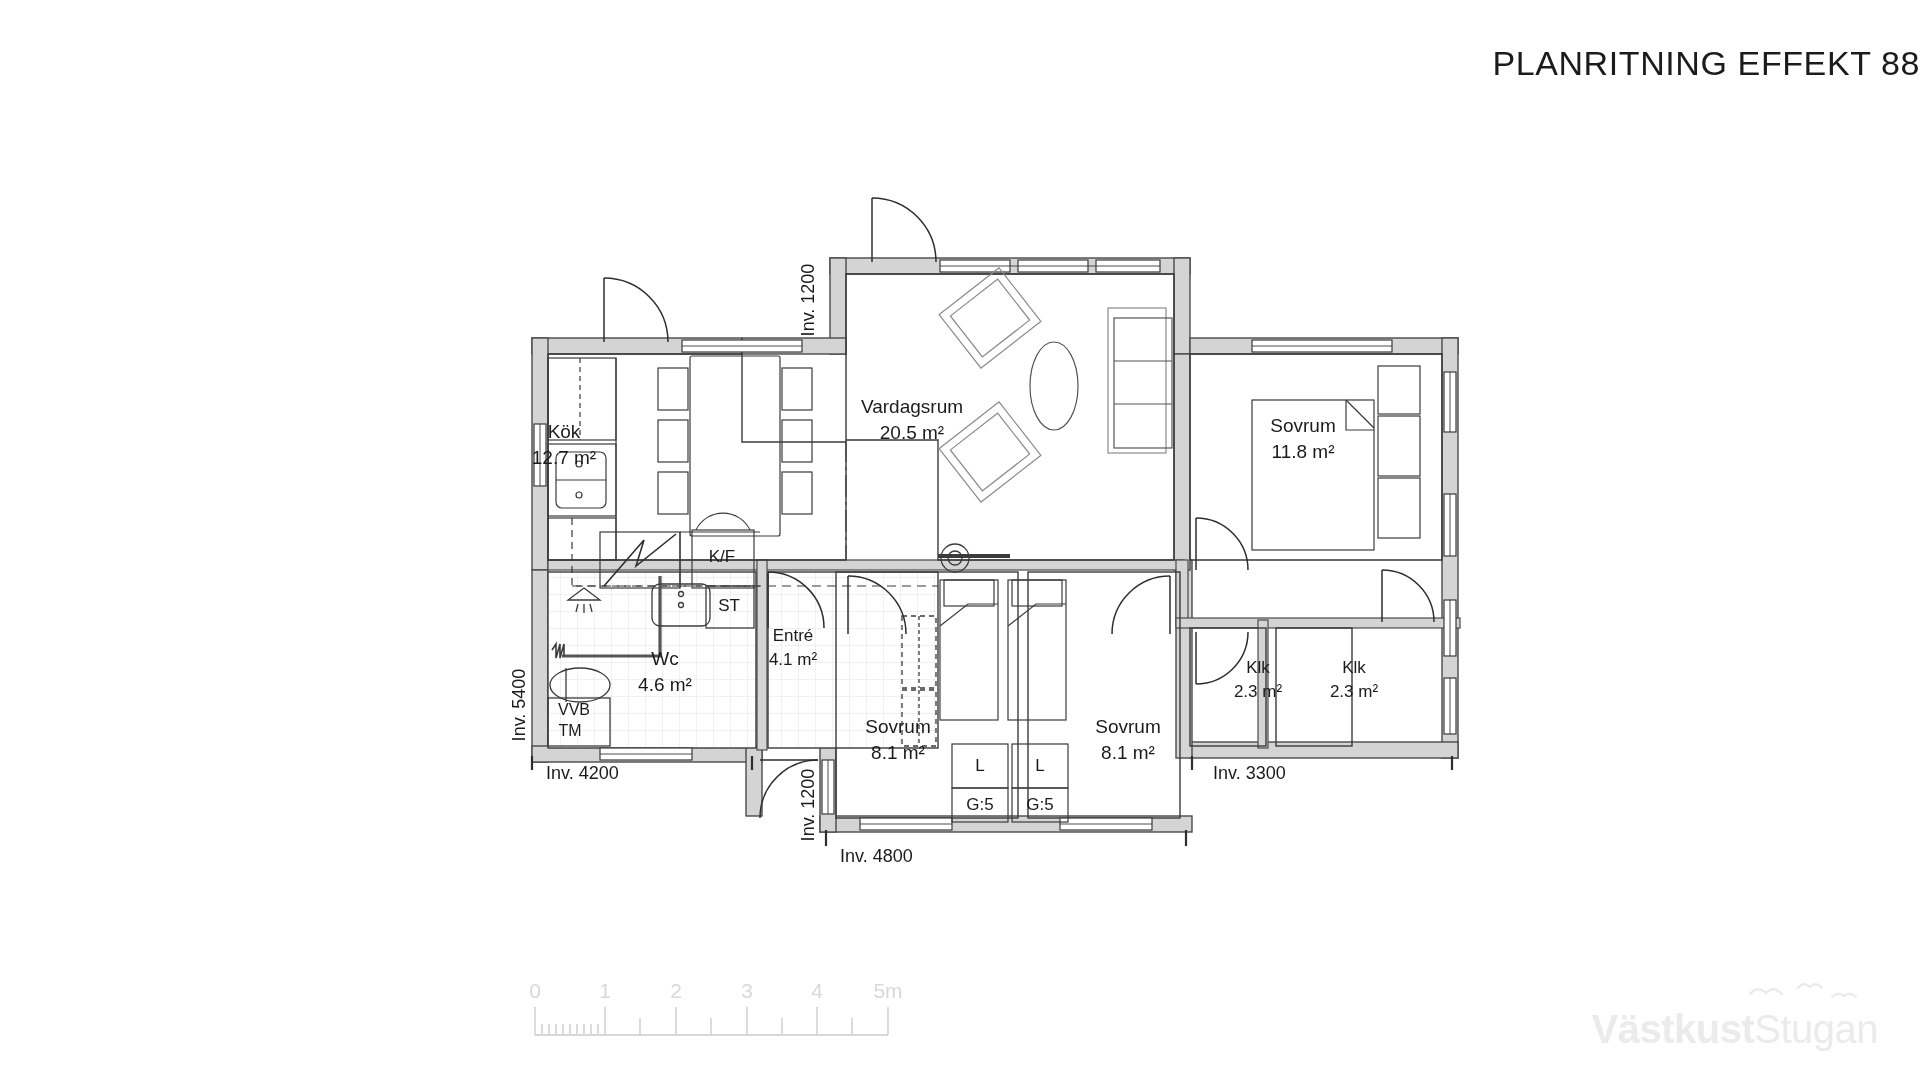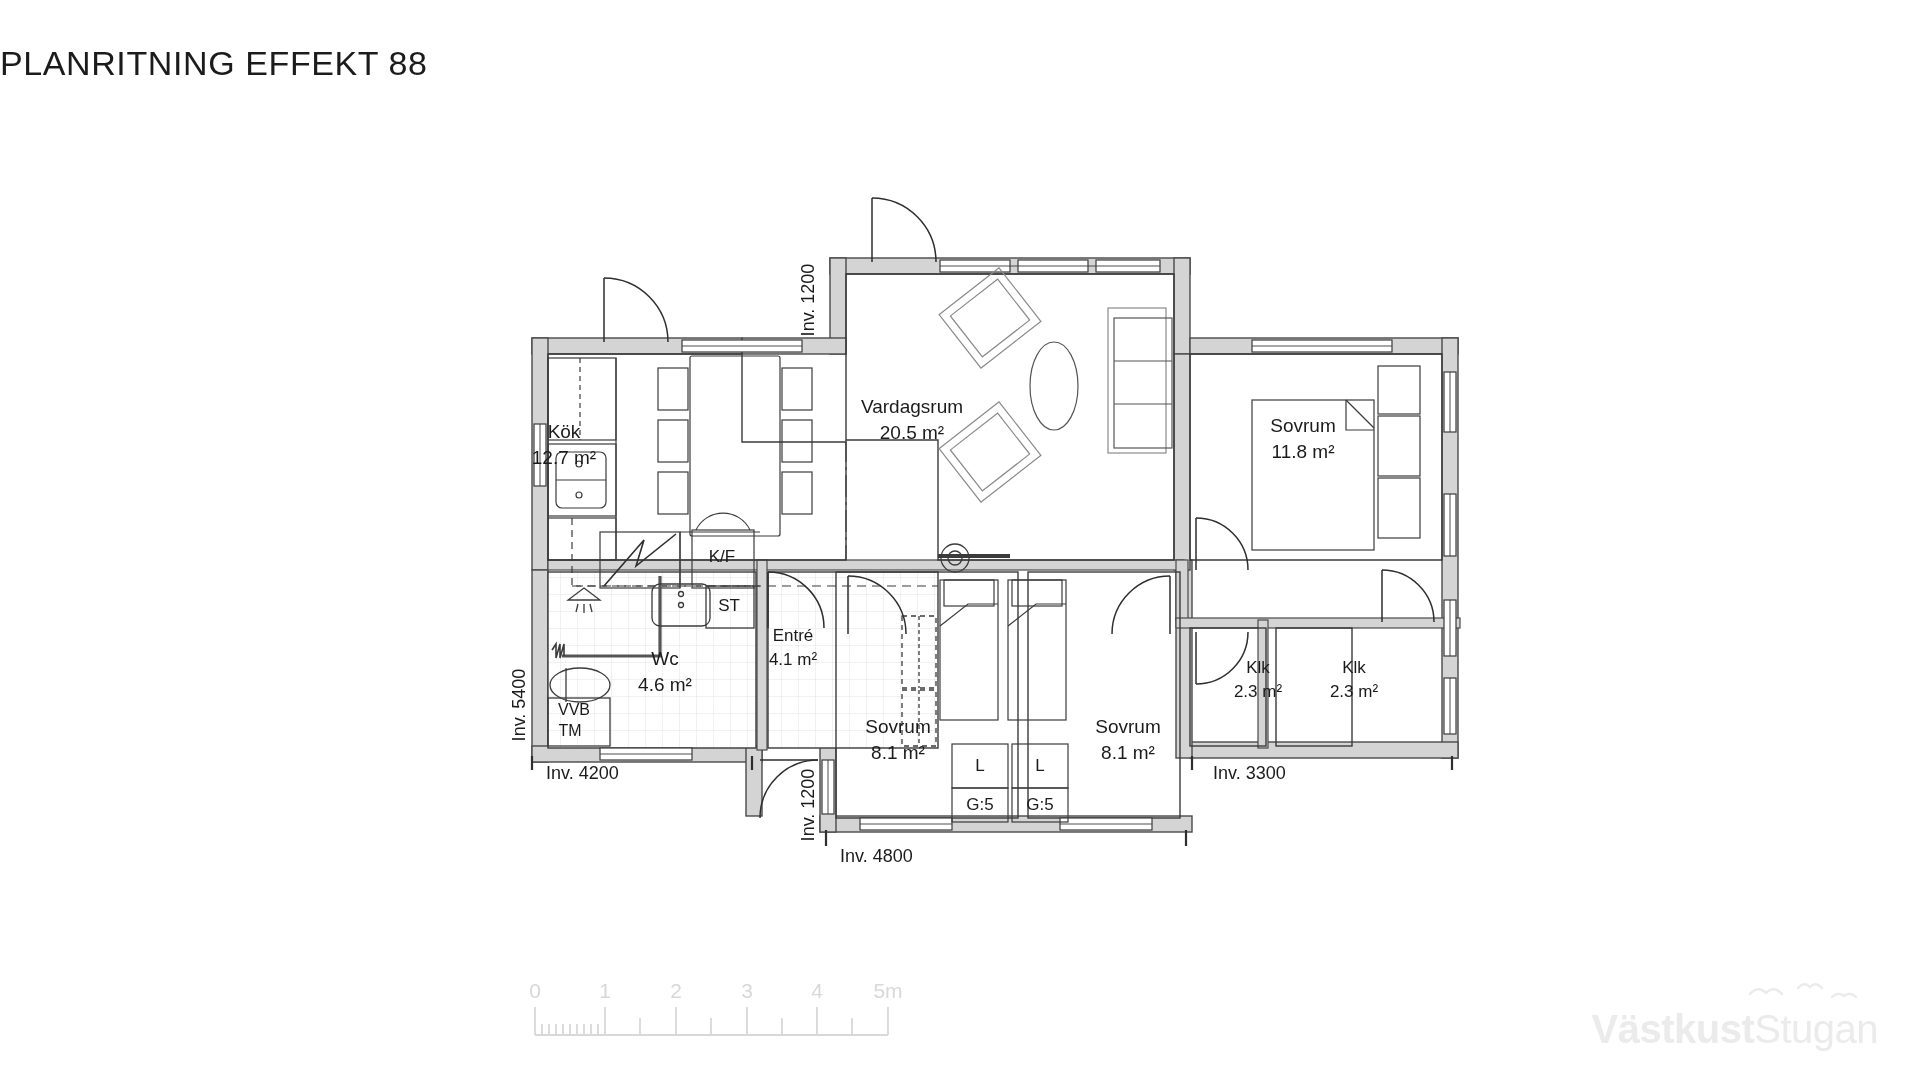--- a/index.html
+++ b/index.html
@@ -13,21 +13,21 @@
     font-family: "Liberation Sans", sans-serif;
     color: #1a1a1a;
     position: relative;
     overflow: hidden;
   }
   #page-title {
     position: absolute;
     top: 44px;
     left: 0;
     width: 1920px;
-    text-align: left;
+    text-align: right;
     font-size: 34px;
     font-weight: 400;
     letter-spacing: 0.6px;
     color: #1b1b1b;
   }
   #plan-wrap {
     position: absolute;
     left: 0;
     top: 0;
     width: 1920px;

